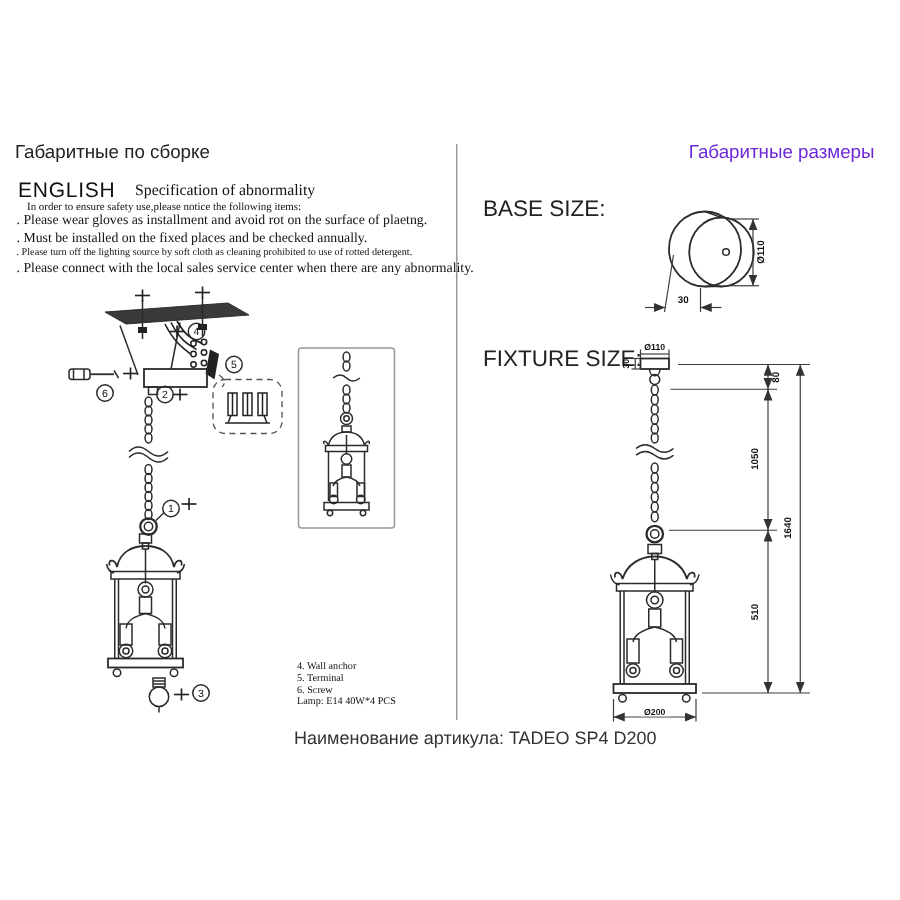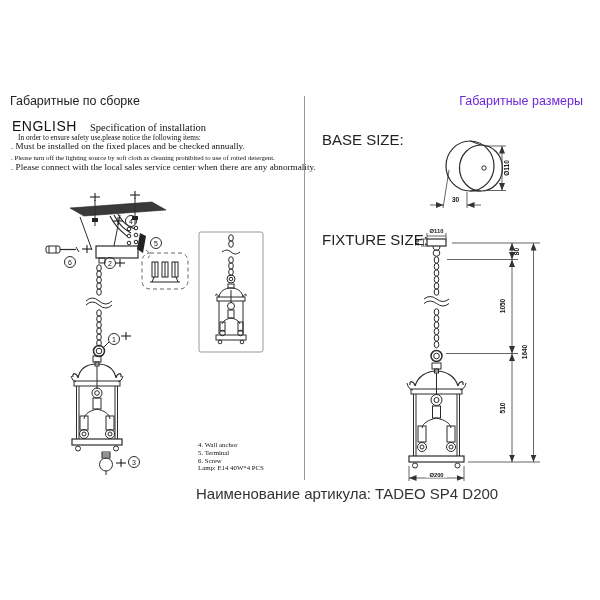--- a/index.html
+++ b/index.html
@@ -12,21 +12,21 @@
   .english{position:absolute;left:12px;top:118px;font-size:14px;letter-spacing:.5px;color:#111}
   .spec-title{position:absolute;left:90px;top:122px;font-size:10.5px;color:#111}
   .intro{position:absolute;left:18px;top:133px;font-size:7.3px;color:#111}
   .items{position:absolute;left:11px;top:141px;width:292px}
   .it{font-size:9.2px;line-height:11.6px;color:#111;white-space:nowrap}
   .it.small{font-size:6.8px;line-height:9.2px}
   .legend{position:absolute;left:198px;top:441px;font-size:6.8px;line-height:7.8px;color:#111}
   .size-label{position:absolute;font-size:15px;color:#222}
   .base-size{left:322px;top:131px}
   .fixture-size{left:322px;top:231px}
-  .article{position:absolute;left:196px;top:485px;font-size:15px;color:#333}
+  .article{position:absolute;left:196px;top:485px;font-size:12px;color:#333}
   svg.draw{position:absolute;overflow:visible}
   .ln{fill:none;stroke:#2b2b2b;stroke-width:1}
   .ln12{fill:none;stroke:#2b2b2b;stroke-width:1.2}
   .thick{fill:none;stroke:#2b2b2b;stroke-width:1.5}
   .dim{fill:none;stroke:#3d3d3d;stroke-width:.8}
   .dash{fill:none;stroke:#555;stroke-width:.9;stroke-dasharray:4 3}
   .dark{fill:#3a3a3a;stroke:#222;stroke-width:.6}
   .blk{fill:#222;stroke:none}
   text.dimlbl{font:bold 6.5px "Liberation Sans",sans-serif;fill:#111}
   text.dimlbl-s{font:bold 5.8px "Liberation Sans",sans-serif;fill:#111}
@@ -35,24 +35,25 @@
 </style>
 </head>
 <body>
 
 <div class="panel-divider"></div>
 
 <div class="left-title">Габаритные по сборке</div>
 <div class="right-title">Габаритные размеры</div>
 
 <div class="english">ENGLISH</div>
-<div class="spec-title serif">Specification of installation</div>
+<div class="spec-title serif">Specification of abnormality</div>
 <div class="intro serif">In order to ensure safety use,please notice the following items:</div>
 
 <div class="items serif">
+  <div class="it">. Please wear gloves as installment and avoid rot on the surface of plaetng.</div>
   <div class="it">. Must be installed on the fixed places and be checked annually.</div>
   <div class="it small">. Please turn off the lighting source by soft cloth as cleaning prohibited to use of rotted detergent.</div>
   <div class="it">. Please connect with the local sales service center when there are any abnormality.</div>
 </div>
 
 <svg class="draw" style="left:40px;top:190px" width="265" height="292" viewBox="40 190 265 292">
   <defs>
     <ellipse id="clink" cx="0" cy="0" rx="2.3" ry="3.3" fill="none" stroke="#2b2b2b" stroke-width="1"></ellipse>
     <g id="cross" stroke="#222" stroke-width="1.1">
       <line x1="-5" y1="0" x2="5" y2="0"></line>

